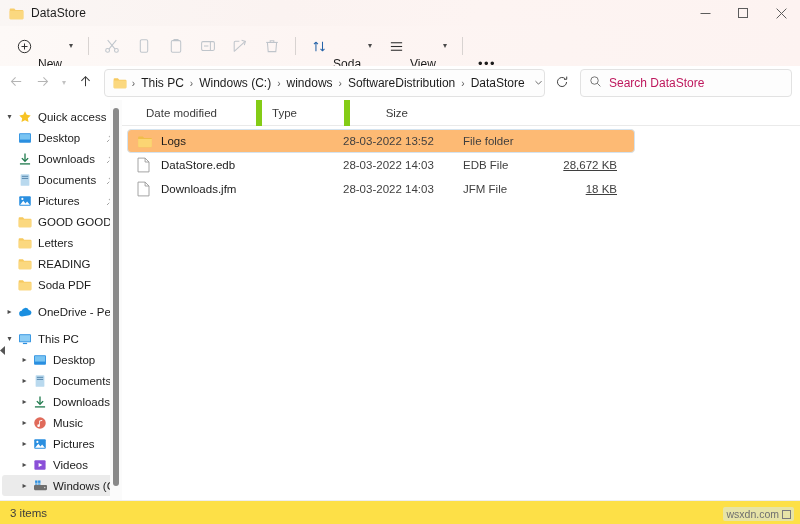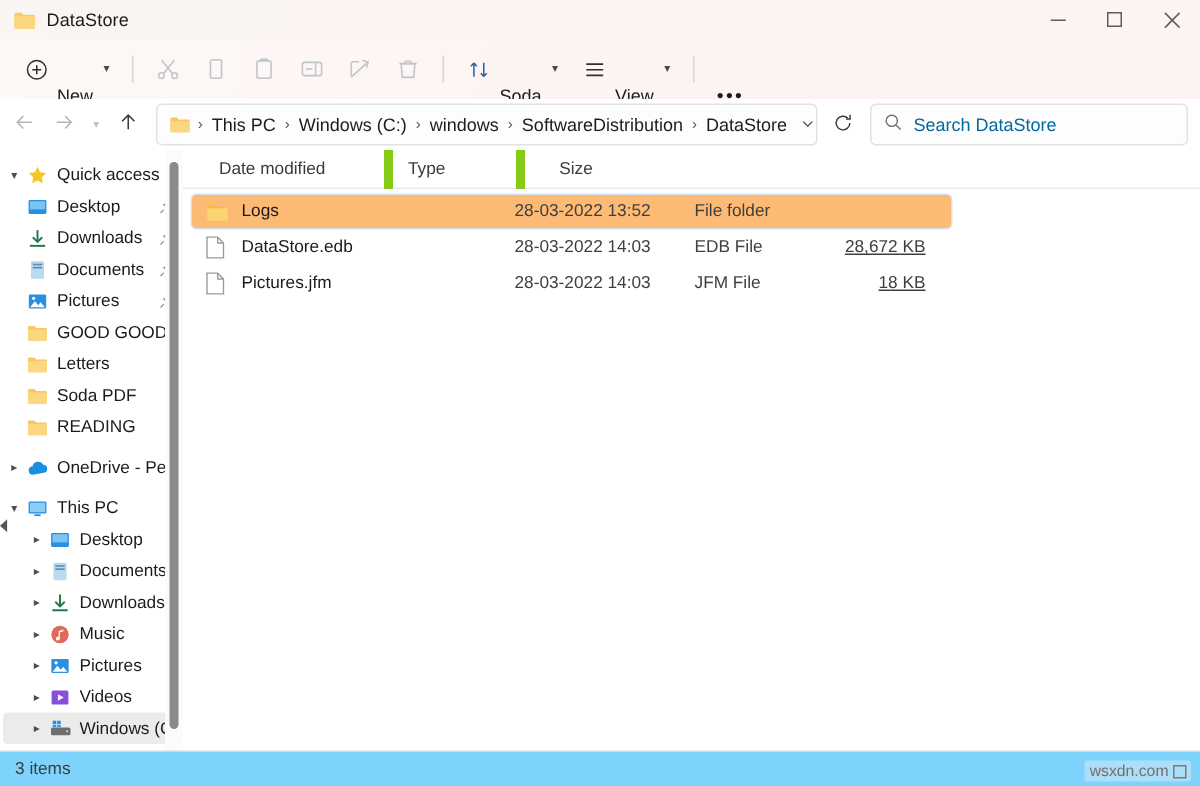--- a/index.html
+++ b/index.html
@@ -72,21 +72,21 @@
   #crumbbox .folder-mini { margin: 0 3px 0 2px; display:flex; }
   .crumb { font-size: 12px; color: #1c1c1c; padding: 2px 4px; border-radius: 3px; white-space: nowrap; }
   .crumb-sep { color: #5a5a5a; font-size: 10px; padding: 0 2px; user-select:none; }
   .crumb-drop { margin-left: auto; padding: 0 4px; color:#3a3a3a; font-size: 9px; }
   .refresh-btn { width: 24px; height: 24px; display:flex; align-items:center; justify-content:center; border-radius:4px; }
   #searchbox {
     width: 212px; height: 28px; flex: 0 0 212px;
     background: #fdfdfd; border: 1px solid #e2e2e2; border-radius: 4px;
     display:flex; align-items:center; padding: 0 8px; gap:7px; margin-left: 6px;
   }
-  #searchbox .ph { font-size: 12px; color: #0369a1; }
+  #searchbox .ph { font-size: 12px; color: #be185d; }
 
   
   #body { flex: 1 1 auto; display: flex; min-height: 0; background:#fff; }
 
   
   #sidebar {
     width: 122px; flex: 0 0 122px;
     background: #ffffff;
     position: relative;
     overflow: hidden;
@@ -146,21 +146,21 @@
   .row.selected { background: #fdba74; border: 1px solid #d4e3ef; }
   .r-ico { width: 17px; flex: 0 0 17px; display:flex; align-items:center; margin-right: 7px; }
   .r-name { width: 182px; flex: 0 0 182px; font-size: 11.5px; color:#1b1b1b; white-space:nowrap; overflow:hidden; }
   .r-date { width: 120px; flex: 0 0 120px; font-size: 11.5px; color:#3f3f3f; }
   .r-type { width: 88px; flex: 0 0 88px; font-size: 11.5px; color:#3f3f3f; }
   .r-size { width: 74px; flex: 0 0 74px; font-size: 11.5px; color:#3f3f3f; text-align: right; padding-right: 8px; text-decoration: underline; }
 
   
   #statusbar {
     height: 24px; flex: 0 0 24px; display: flex; align-items: center;
-    padding-left: 10px; border-top: 1px solid #eeeeee; background: #7dd3fc;
+    padding-left: 10px; border-top: 1px solid #eeeeee; background: #fde047;
     position: relative;
     text-align: center;
   }
   #statustext { font-size: 11.5px; color: #3d3d3d; }
   #watermark {
     position: absolute; right: 6px; bottom: 3px;
     font-size: 10.5px; color: #6f6f6f;
     display: flex; align-items: center; gap: 3px;
     background: rgba(213,232,245,.55); padding: 1px 3px; border-radius: 2px;
   }
@@ -488,31 +488,31 @@
         <span class="nav-lbl">Letters</span>
       </div>
 
       <div class="nav-row indent1">
         <span class="nav-ico">
           <svg width="14" height="12" viewBox="0 0 16 14">
               <path d="M0.6 2.6A1 1 0 0 1 1.6 1.6h4L7 3.1h7.4a1 1 0 0 1 1 1v8a1 1 0 0 1-1 1H1.6a1 1 0 0 1-1-1z" fill="#f6c95f"></path>
               <path d="M0.6 4.2h14.8v7.9a1 1 0 0 1-1 1H1.6a1 1 0 0 1-1-1z" fill="#fbd87f"></path>
             </svg>
         </span>
-        <span class="nav-lbl">Soda PDF</span>
+        <span class="nav-lbl">READING</span>
       </div>
 
       <div class="nav-row indent1">
         <span class="nav-ico">
           <svg width="14" height="12" viewBox="0 0 16 14">
               <path d="M0.6 2.6A1 1 0 0 1 1.6 1.6h4L7 3.1h7.4a1 1 0 0 1 1 1v8a1 1 0 0 1-1 1H1.6a1 1 0 0 1-1-1z" fill="#f6c95f"></path>
               <path d="M0.6 4.2h14.8v7.9a1 1 0 0 1-1 1H1.6a1 1 0 0 1-1-1z" fill="#fbd87f"></path>
             </svg>
         </span>
-        <span class="nav-lbl">READING</span>
+        <span class="nav-lbl">Soda PDF</span>
       </div>
 
       <div class="nav-row" style="margin-top:6px">
         <span class="twisty">▸</span>
         <span class="nav-ico">
           <svg width="15" height="12" viewBox="0 0 16 13">
               <path d="M4.2 11.4a3.1 3.1 0 0 1-.35-6.18A4.2 4.2 0 0 1 11.6 4.2a2.9 2.9 0 0 1 .5 5.75z" fill="#1b8fe0"></path>
             </svg>
         </span>
         <span class="nav-lbl">OneDrive - Persona</span>
@@ -628,21 +628,21 @@
 
     <div id="content">
 
       <div id="colheader">
         <div class="col c-date">
           <span>Date modified</span>
         </div>
         <div class="col c-type">
           <span>Type</span>
         </div>
-        <div class="col c-size" style="justify-content:center;padding-left:10px">
+        <div class="col c-size" style="justify-content:flex-end;padding-left:10px">
           <span>Size</span>
         </div>
       </div>
 
       <div id="rows">
 
         <div class="row selected">
           <span class="r-ico">
             <svg width="16" height="13" viewBox="0 0 16 14">
                 <path d="M0.6 2.6A1 1 0 0 1 1.6 1.6h4L7 3.1h7.4a1 1 0 0 1 1 1v8a1 1 0 0 1-1 1H1.6a1 1 0 0 1-1-1z" fill="#f0bd49"></path>
@@ -668,21 +668,21 @@
           <span class="r-size">28,672 KB</span>
         </div>
 
         <div class="row">
           <span class="r-ico">
             <svg width="13" height="16" viewBox="0 0 13 16">
                 <path d="M1 1.1h7.1l3.9 3.9v9.9H1z" fill="#fff" stroke="#9a9a9a" stroke-width="0.9"></path>
                 <path d="M8.1 1.1v3.9H12" fill="none" stroke="#9a9a9a" stroke-width="0.9"></path>
               </svg>
           </span>
-          <span class="r-name">Pictures.jfm</span>
+          <span class="r-name">Downloads.jfm</span>
           <span class="r-date">28-03-2022 14:03</span>
           <span class="r-type">JFM File</span>
           <span class="r-size">18 KB</span>
         </div>
 
       </div>
     </div>
   </div>
 
   <div id="statusbar">

